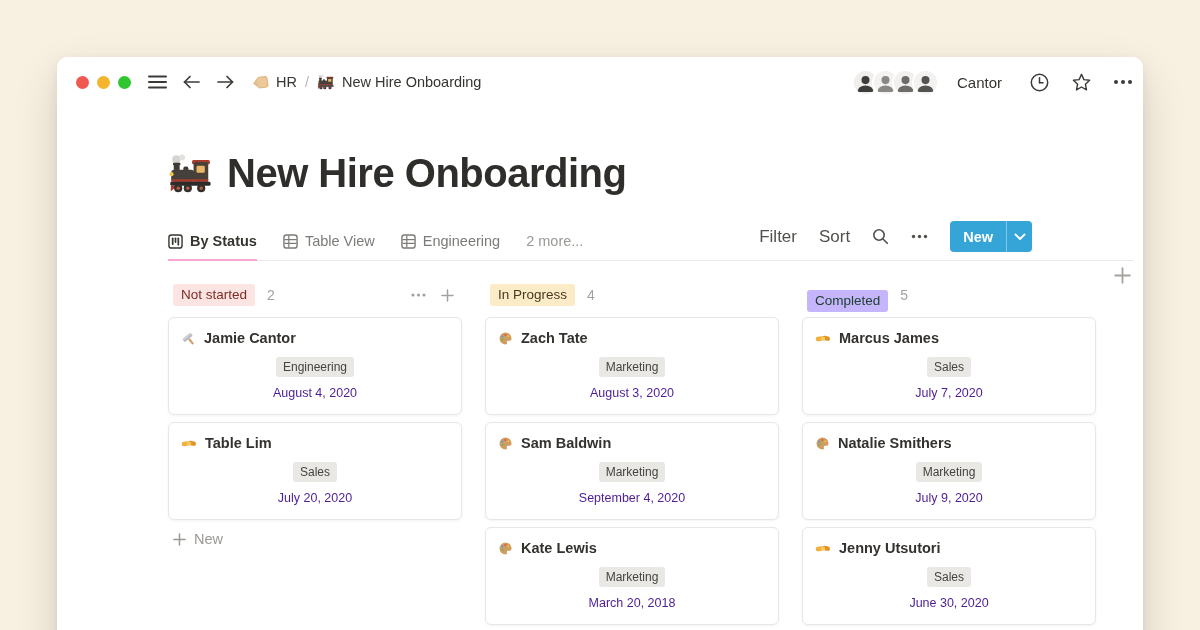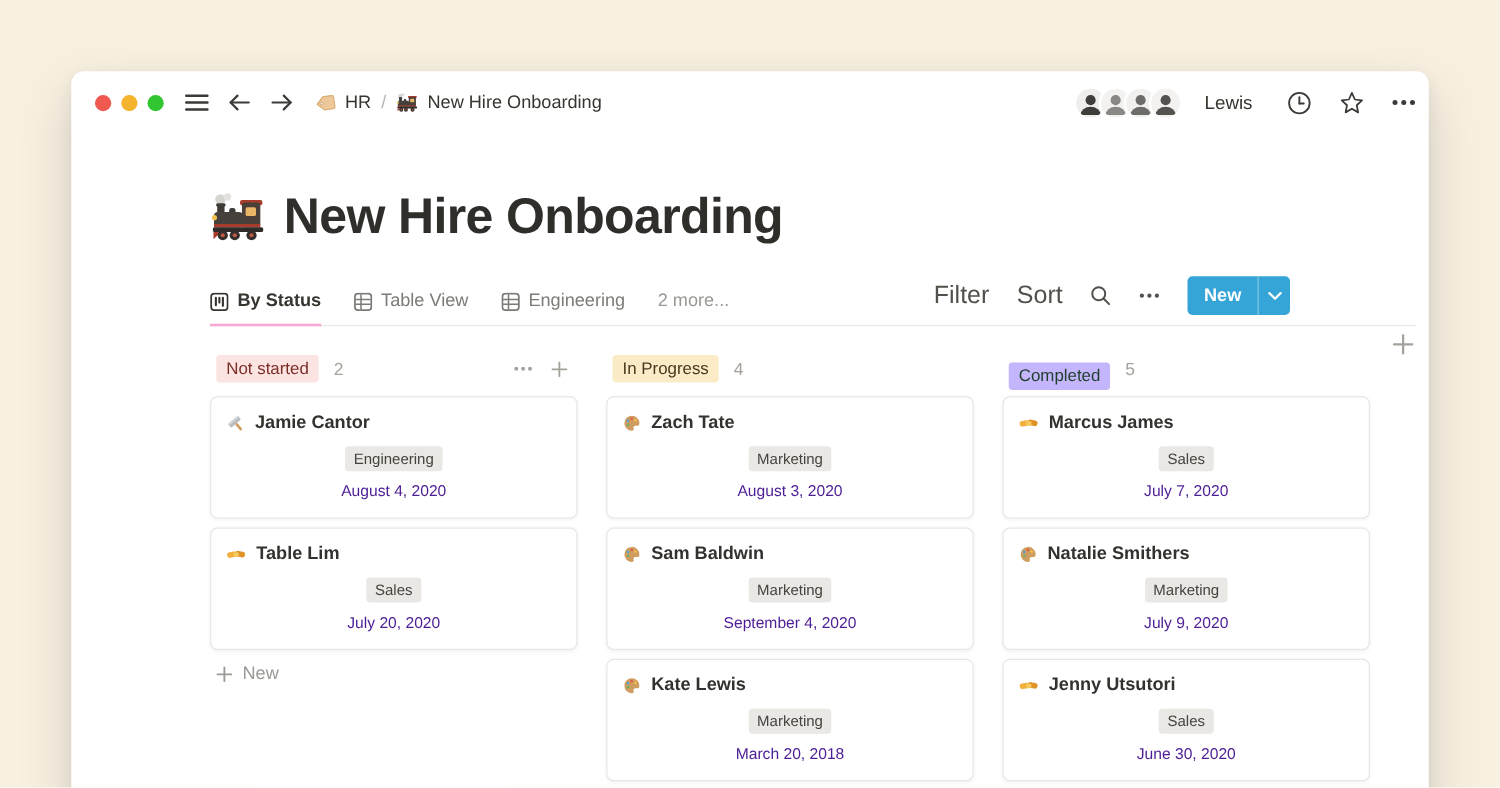--- a/index.html
+++ b/index.html
@@ -41,21 +41,21 @@
   
   .toolbar { display:flex; align-items:flex-end; margin:20px 10px 0 111px; border-bottom:1px solid #ebe9e5; }
   .tabs { display:flex; align-items:flex-end; gap:26px; }
   .tab { display:flex; align-items:center; gap:7px; font-size:14.5px; color:#7d7b77;
          padding-bottom:11px; white-space:nowrap; }
   .tab.active { color:#37352f; font-weight:700; border-bottom:2px solid #f9a8d4;
                 margin-bottom:-1px; padding-bottom:10px; }
   .more-link { font-size:14.5px; color:#9b9995; padding-bottom:11px; }
   .view-controls { margin-left:auto; margin-right:101px; display:flex; align-items:center;
                    gap:22px; padding-bottom:8px; }
-  .vc-label { font-size:20px; color:#52504b; }
+  .vc-label { font-size:17px; color:#52504b; }
   .vc-ic { display:flex; color:#52504b; }
   .new-btn { display:flex; align-items:stretch; background:#35a4d7; border-radius:4px;
              color:#fff; overflow:hidden; height:31px; }
   .new-main { padding:0 13px; display:flex; align-items:center; font-size:14.5px; font-weight:700; }
   .new-caret { width:26px; display:flex; align-items:center; justify-content:center;
                border-left:1px solid rgba(255,255,255,.38); }
   
   .board { display:flex; gap:23px; margin:22px 0 0 111px; }
   .column { width:294px; flex:none;text-align:center; }
   .col-head { display:flex; align-items:center; padding-left:5px; height:24px; }
@@ -180,21 +180,21 @@
             </svg>
           </span>
         <span class="avatar">
             <svg width="23" height="23" viewBox="0 0 24 24">
               <circle cx="12" cy="12" r="12" fill="#f3f2f0"></circle>
               <circle cx="12" cy="9.5" r="4.2" fill="#55534f"></circle>
               <path d="M3.5 22 a8.5 7 0 0 1 17 0 Z" fill="#55534f"></path>
             </svg>
           </span>
       </div>
-      <span class="share">Lewis</span>
+      <span class="share">Cantor</span>
       <span class="tb-ic tb-act">
         <svg width="21" height="21" viewBox="0 0 21 21">
             <g stroke="#3c3a36" stroke-width="1.5" fill="none" stroke-linecap="round">
               <circle cx="10.5" cy="10.5" r="8.2"></circle>
               <path d="M10.5 10.8 V5.8"></path>
               <path d="M10.5 10.8 L14 10.8"></path>
             </g>
           </svg>
       </span>
       <span class="tb-ic tb-act">

